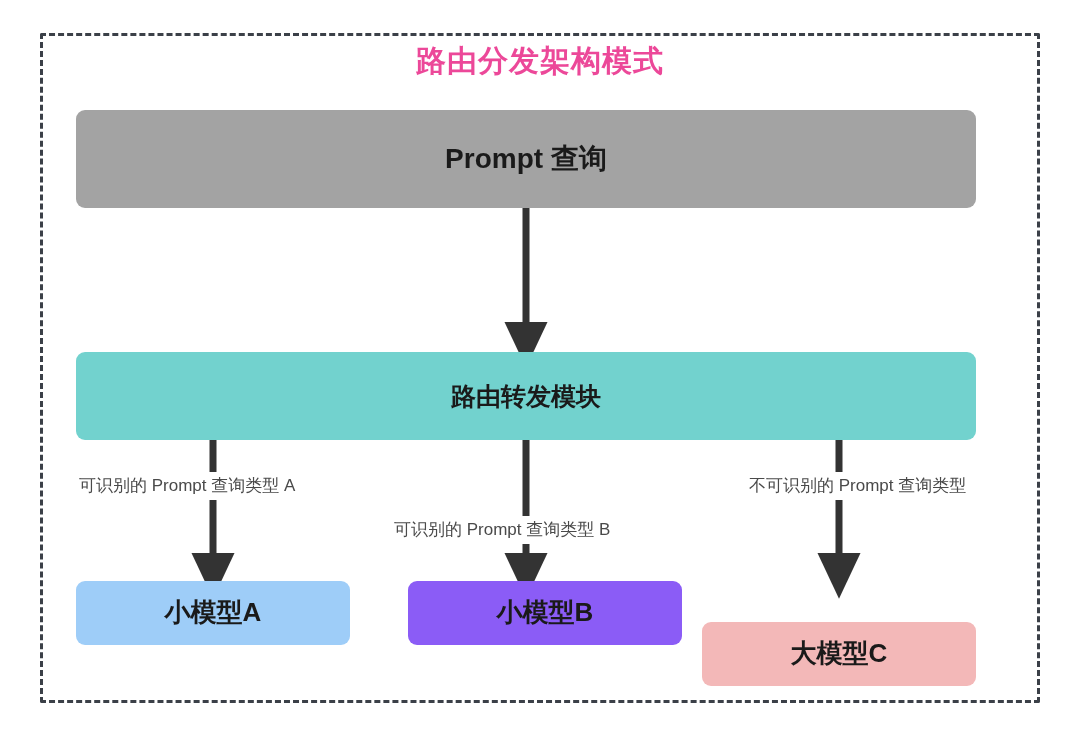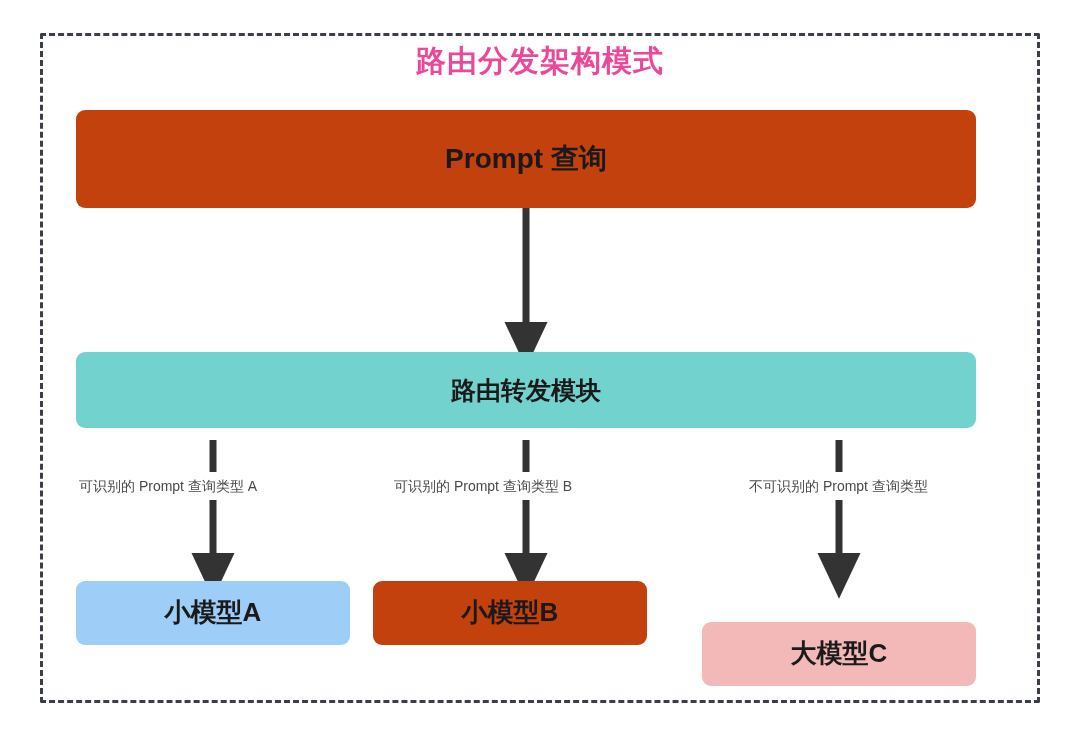--- a/index.html
+++ b/index.html
@@ -54,67 +54,67 @@
     font-weight: 700;
     text-align: center;
     line-height: 1.2;
   }
 
   .node-prompt {
     left: 76px;
     top: 110px;
     width: 900px;
     height: 98px;
-    background: #c2410c;
+    background: #a3a3a3;
     font-size: 28px;
   }
 
   .node-router {
     left: 76px;
     top: 352px;
     width: 900px;
-    height: 76px;
+    height: 88px;
     background: #72d2ce;
     font-size: 25px;
   }
 
   .node-model {
     top: 581px;
     width: 274px;
     height: 64px;
     font-size: 26px;
   }
   .node-model-a { left: 76px;  background: #9ecdf8; }
-  .node-model-b { left: 373px; background: #c2410c; }
+  .node-model-b { left: 408px; background: #8b5cf6; }
   .node-model-c { left: 702px; background: #f3b8b8; margin-top: 41px; }
 
   
   .arrow-layer {
     position: absolute;
     left: 0;
     top: 0;
     width: 1080px;
     height: 743px;
     pointer-events: none;
   }
 
   
   .edge-label {
     position: absolute;
     top: 472px;
-    font-size: 14px;
+    font-size: 17px;
     color: #4a4a4a;
     font-weight: 400;
     white-space: nowrap;
     background: #ffffff;
     padding: 3px 2px;
     line-height: 22px;
   }
   .edge-label-a { left: 77px; }
-  .edge-label-b { left: 392px; }
+  .edge-label-b { left: 392px; margin-top: 44px; }
   .edge-label-c { left: 707px; margin-left: 40px; }
 </style>
 </head>
 <body>
 
 <div class="diagram-frame"></div>
 
 <div class="diagram-title">路由分发架构模式</div>
 
 <svg class="arrow-layer" viewBox="0 0 1080 743" width="1080" height="743">

